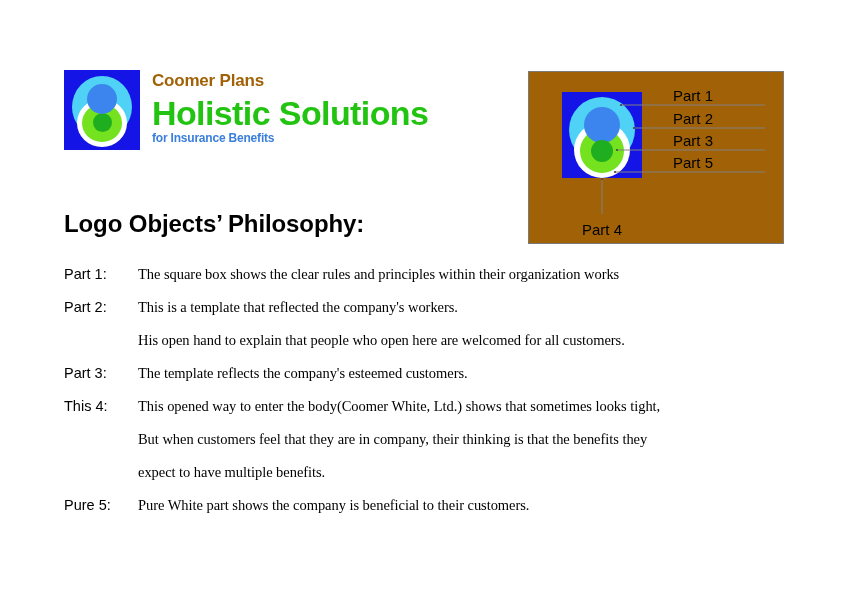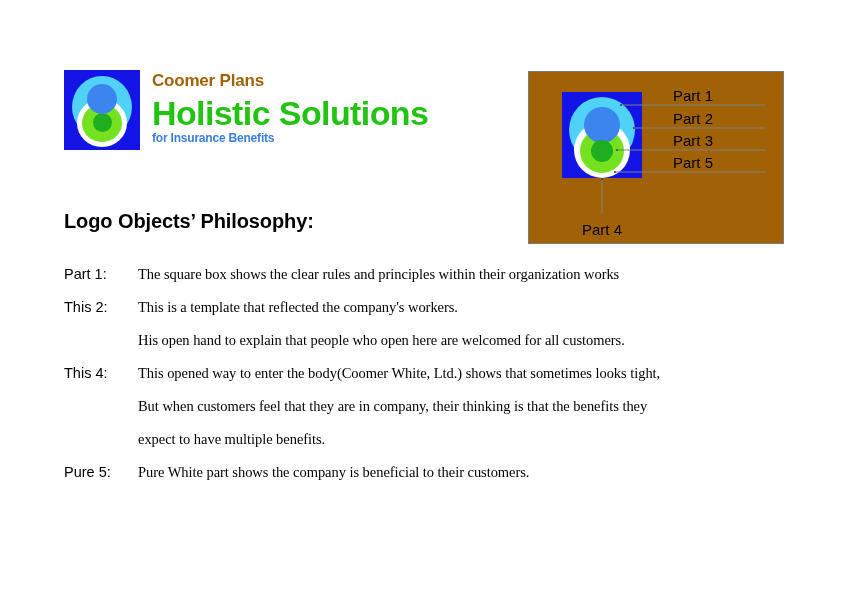--- a/index.html
+++ b/index.html
@@ -109,21 +109,21 @@
     border: 1px solid #7a7a7a;
     background: #a16207;
   }
   #diagram-svg { display: block; }
 
   
   #section-heading {
     position: absolute;
     left: 64px;
     top: 210px;
-    font-size: 20px;
+    font-size: 24px;
     font-weight: bold;
     letter-spacing: -0.1px;
   }
 
   
   #philosophy-list {
     position: absolute;
     left: 64px;
     top: 266px;
     width: 720px;
@@ -202,29 +202,33 @@
 <div id="section-heading">Logo Objects’ Philosophy:</div>
 
 <div id="philosophy-list">
 
   <div class="p-row">
     <span class="p-label">Part 1:</span>
     <span class="p-text">The square box shows the clear rules and principles within their organization works</span>
   </div>
 
   <div class="p-row">
-    <span class="p-label">This 2:</span>
+    <span class="p-label">Part 2:</span>
     <span class="p-text">This is a template that reflected the company's workers.</span>
   </div>
 
   <div class="p-row">
     <span class="p-label"></span>
     <span class="p-text">His open hand to explain that people who open here are welcomed for all customers.</span>
   </div>
 
+  <div class="p-row">
+    <span class="p-label">Part 3:</span>
+    <span class="p-text">The template reflects the company's esteemed customers.</span>
+  </div>
 
   <div class="p-row">
     <span class="p-label">This 4:</span>
     <span class="p-text">This opened way to enter the body(Coomer White, Ltd.) shows that sometimes looks tight,</span>
   </div>
 
   <div class="p-row">
     <span class="p-label"></span>
     <span class="p-text">But when customers feel that they are in company, their thinking is that the benefits they</span>
   </div>

